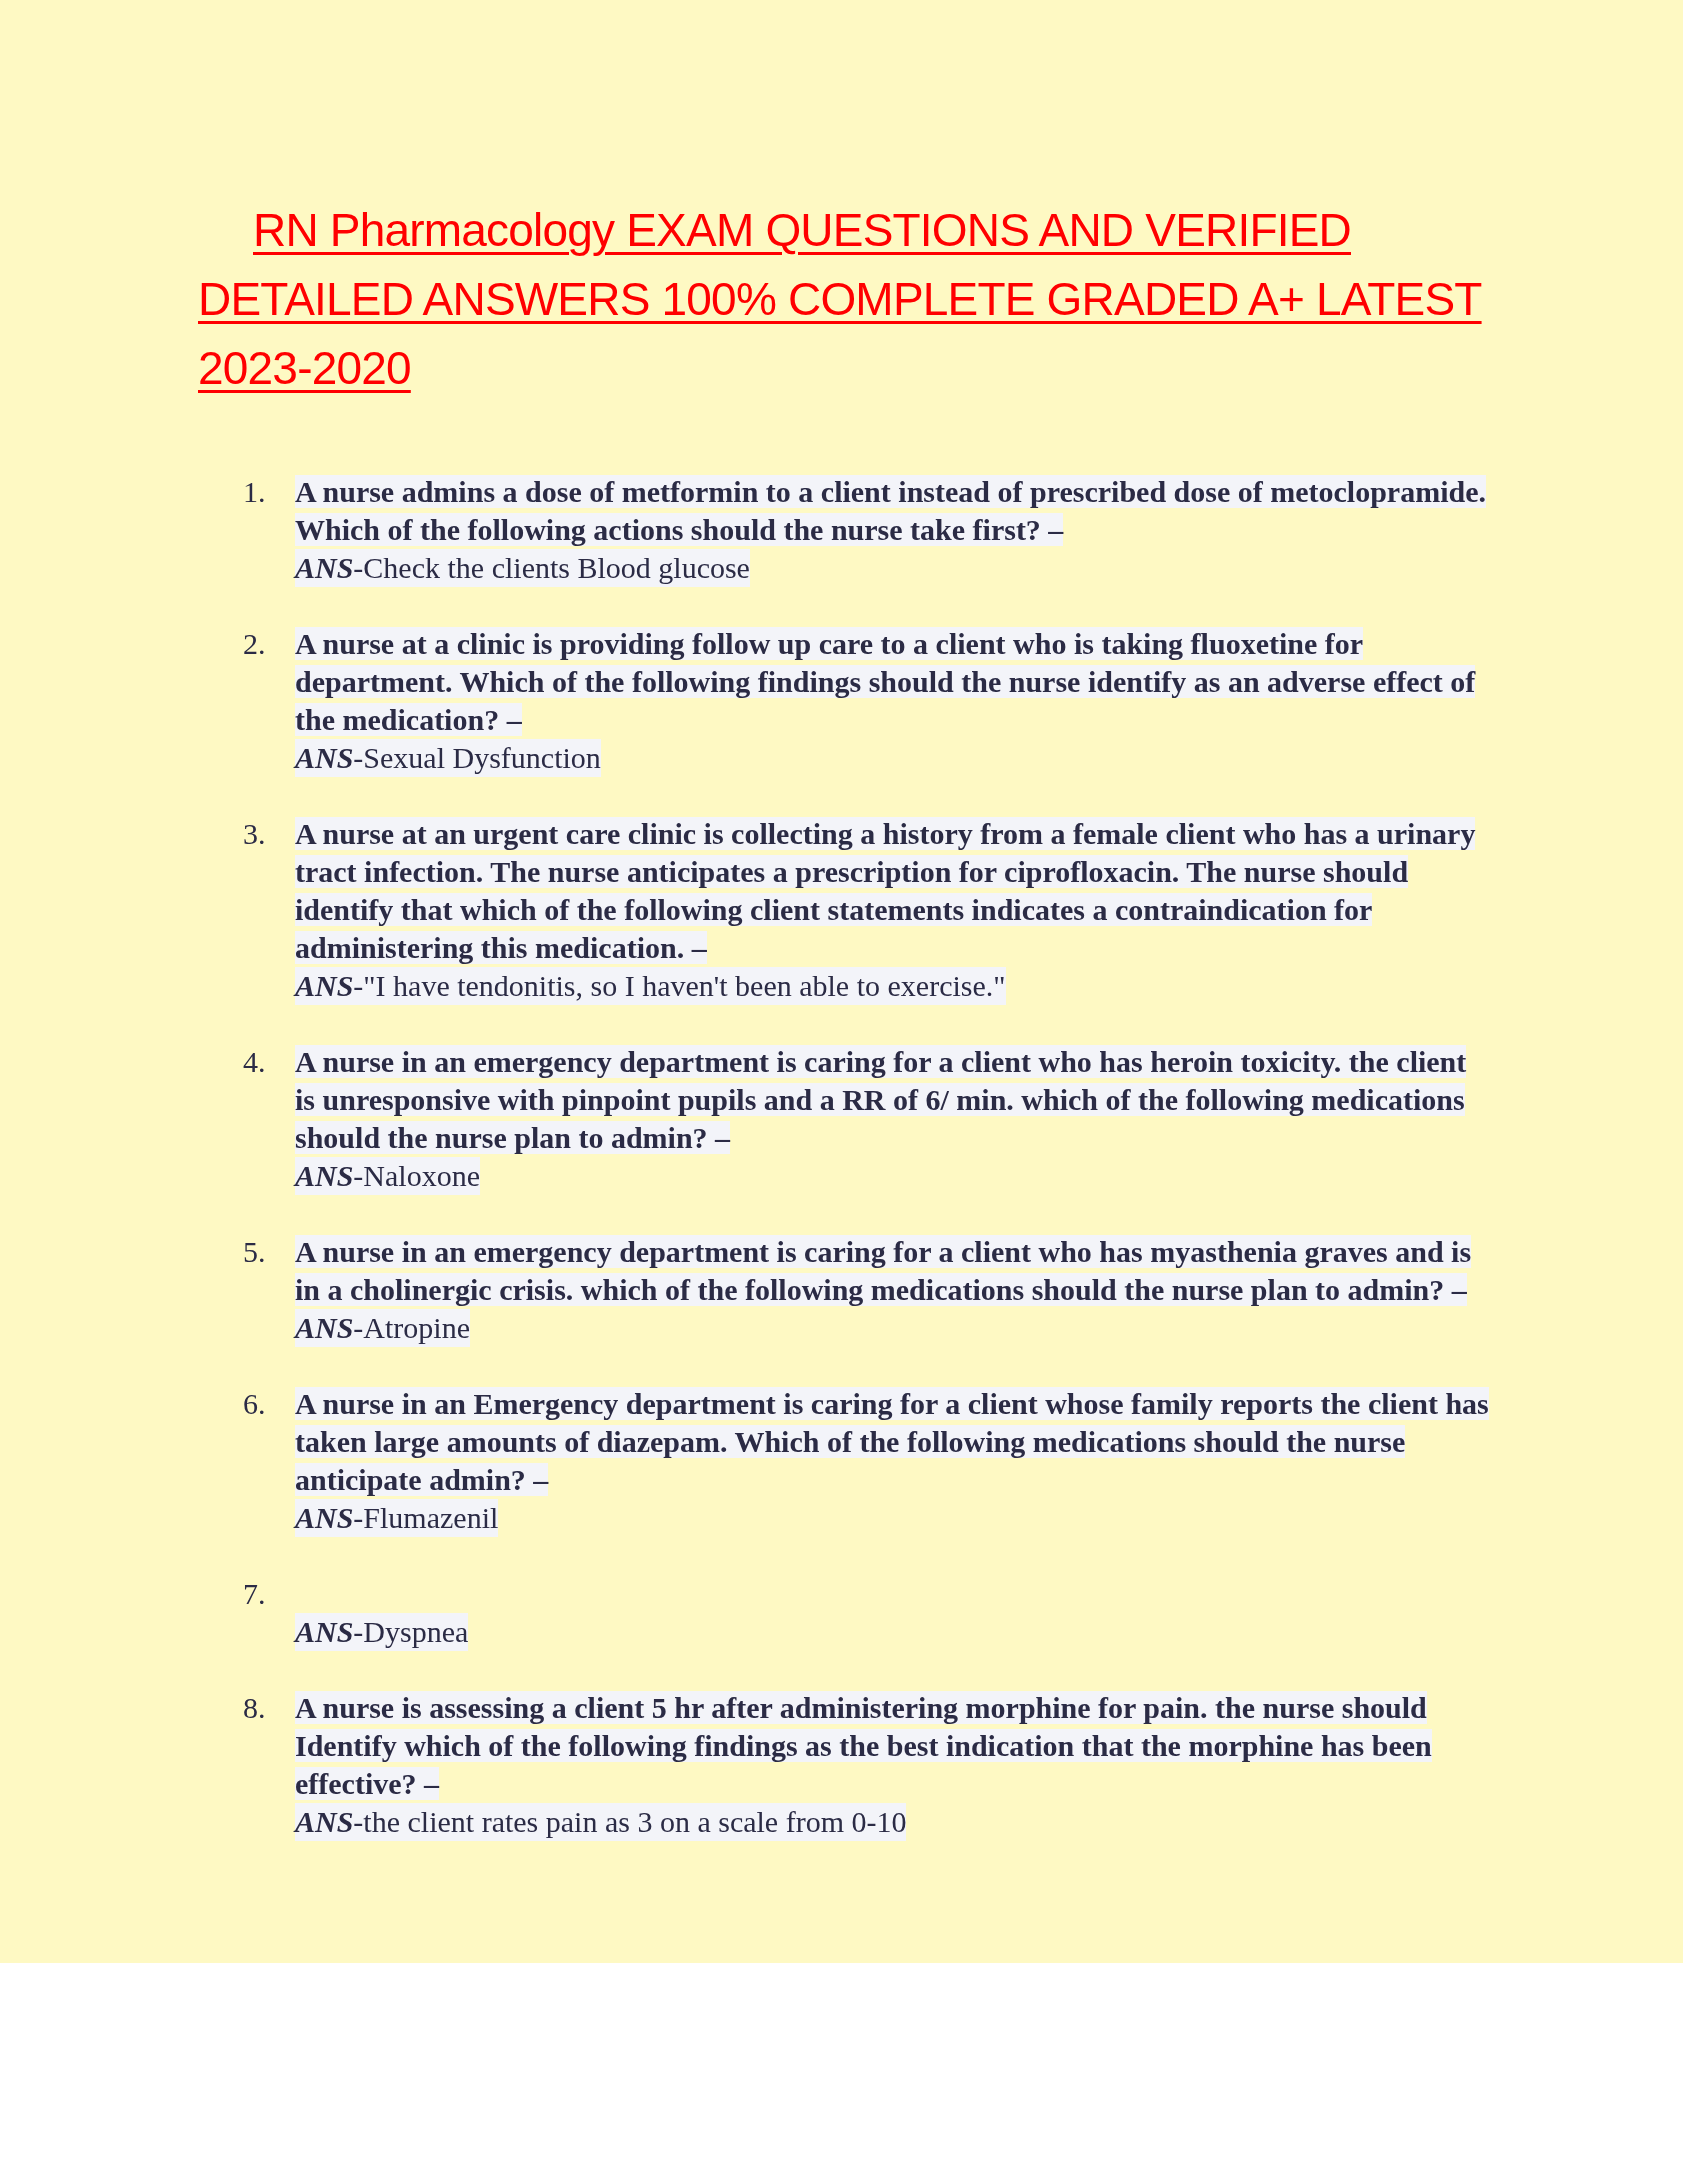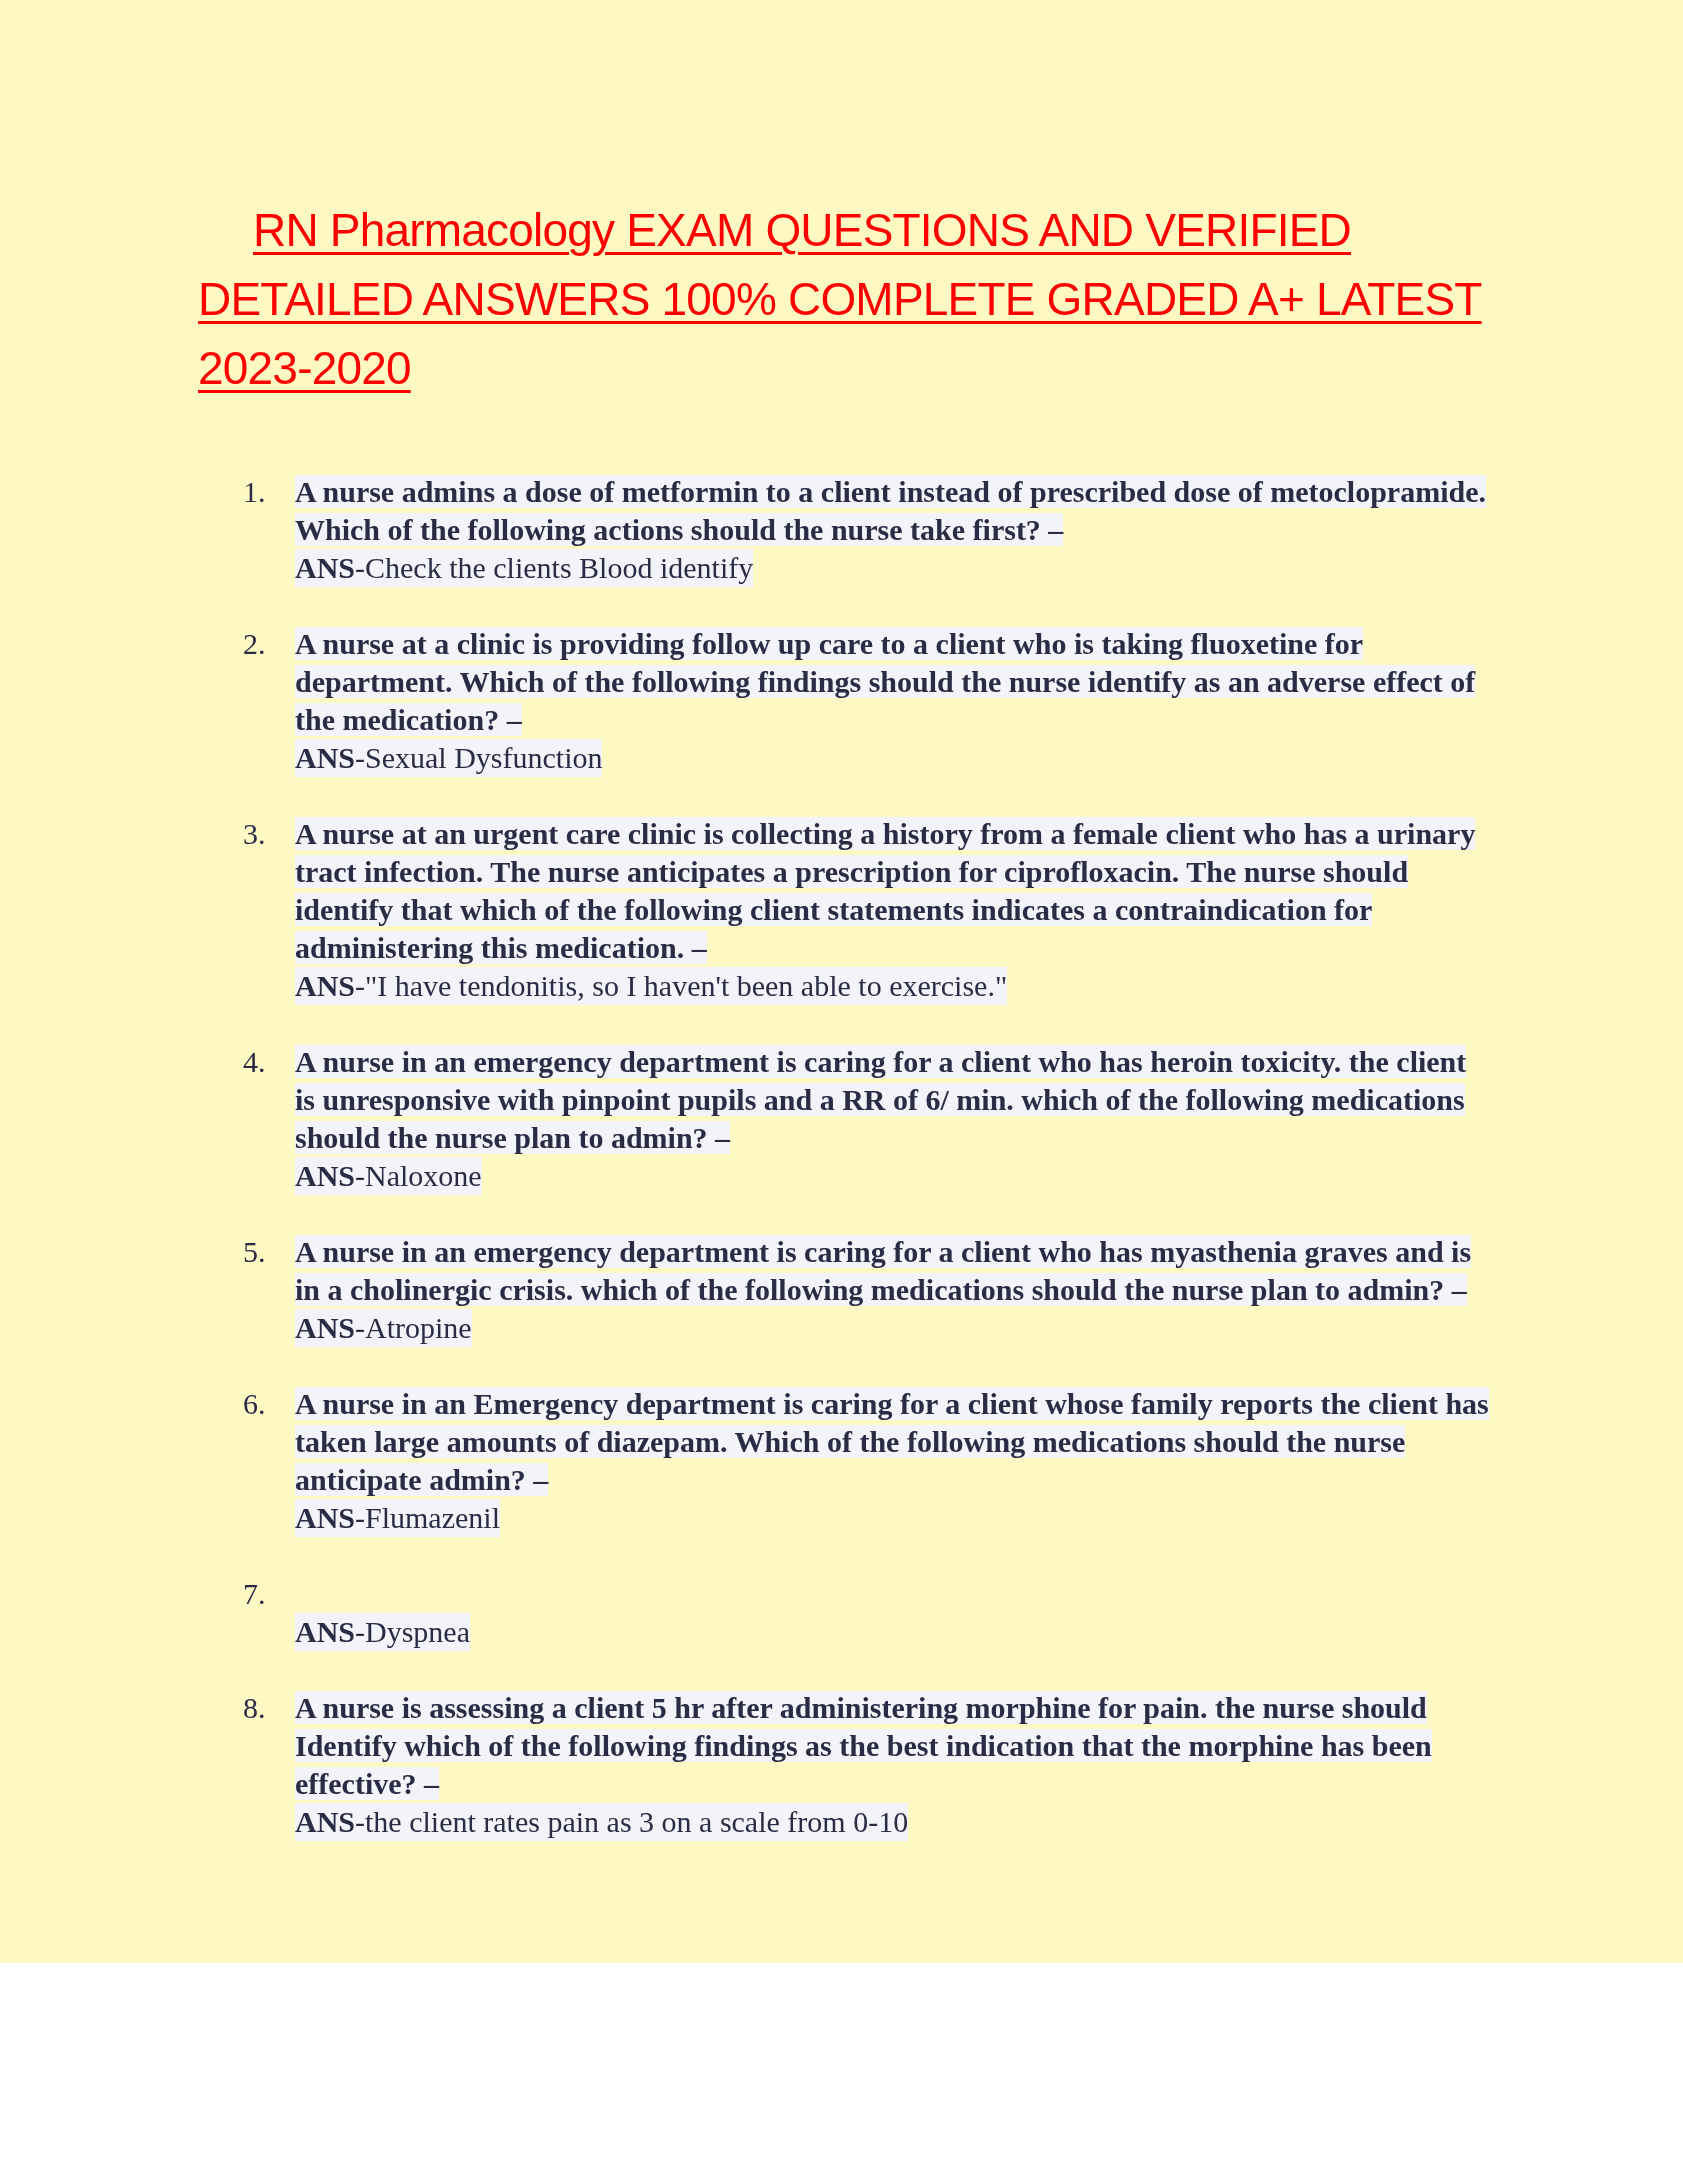--- a/index.html
+++ b/index.html
@@ -12,37 +12,37 @@
   }
   .title span { text-decoration: underline; text-decoration-thickness: 3px; text-underline-offset: 6px; }
   .title .l1 { padding-left: 55px; display: block; }
   .qlist { position: absolute; left: 243px; top: 473px; width: 1247px; margin: 0; padding: 0; list-style: none; }
   .q { position: relative; padding-left: 52px; margin-bottom: 38px;
        font-family: "Liberation Serif", serif; font-size: 30px; line-height: 38px; color: #2b2b45; }
   .qnum { position: absolute; left: 0; top: 0; }
   .hl { background: #f3f4f9; }
   .qtext { display: inline; font-weight: bold; }
   .ans { display: inline-block; background: #f3f4f9; }
-  .ans b { font-weight: bold; }
+  .ans b { font-weight: bold; font-style: italic; }
 </style>
 </head>
 <body>
 
 <div class="page">
   <h1 class="title">
     <span class="l1"><span>RN Pharmacology EXAM QUESTIONS AND VERIFIED</span></span>
     <span>DETAILED ANSWERS 100% COMPLETE GRADED A+ LATEST</span><br>
     <span>2023-2020</span>
   </h1>
 
   <ol class="qlist">
     <li class="q">
       <span class="qnum">1.</span>
       <span class="qtext hl">A nurse admins a dose of metformin to a client instead of prescribed dose of metoclopramide. Which of the following actions should the nurse take first? –</span><br>
-      <span class="ans"><b>ANS</b><span>-Check the clients Blood identify</span></span>
+      <span class="ans"><b>ANS</b><span>-Check the clients Blood glucose</span></span>
     </li>
     <li class="q">
       <span class="qnum">2.</span>
       <span class="qtext hl">A nurse at a clinic is providing follow up care to a client who is taking fluoxetine for department. Which of the following findings should the nurse identify as an adverse effect of the medication? –</span><br>
       <span class="ans"><b>ANS</b><span>-Sexual Dysfunction</span></span>
     </li>
     <li class="q">
       <span class="qnum">3.</span>
       <span class="qtext hl">A nurse at an urgent care clinic is collecting a history from a female client who has a urinary tract infection. The nurse anticipates a prescription for ciprofloxacin. The nurse should identify that which of the following client statements indicates a contraindication for administering this medication. –</span><br>
       <span class="ans"><b>ANS</b><span>-"I have tendonitis, so I haven't been able to exercise."</span></span>

